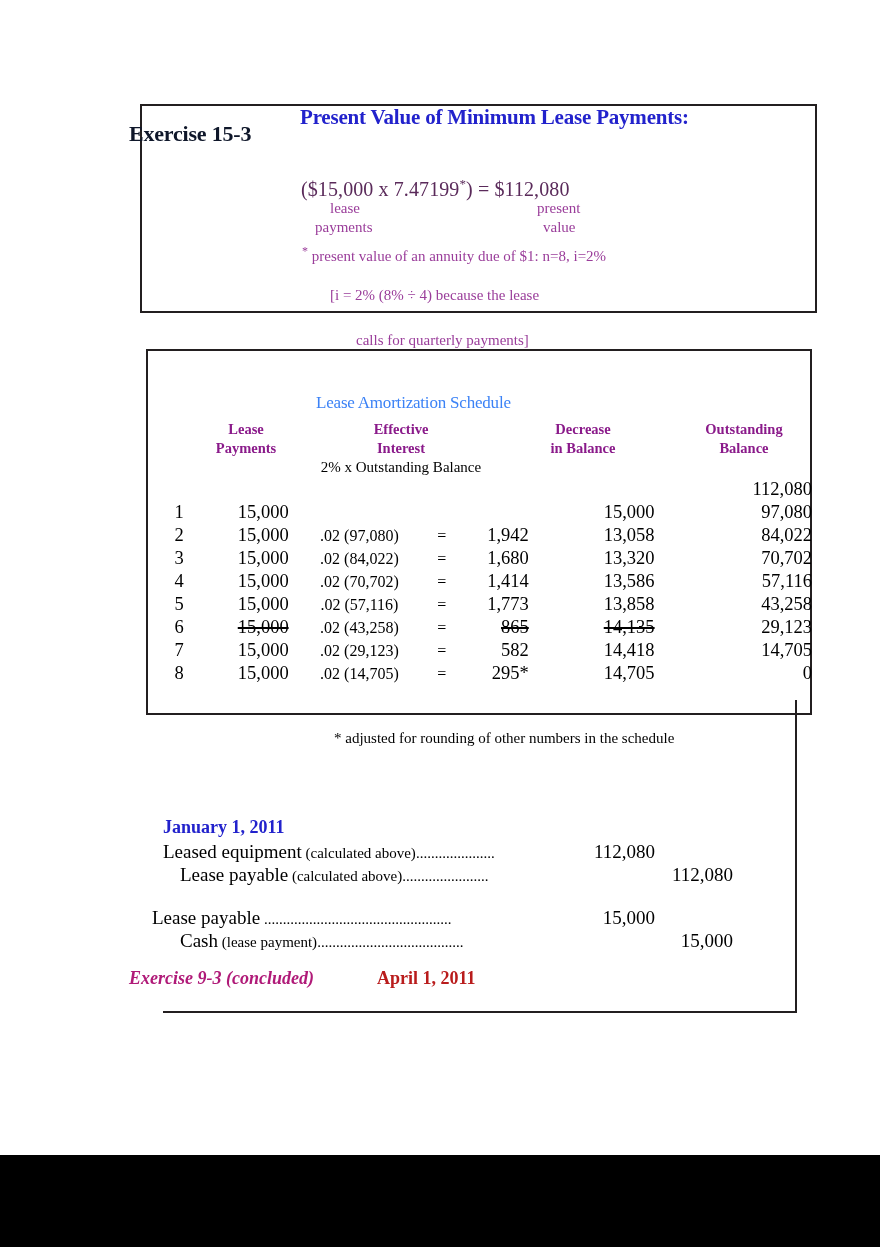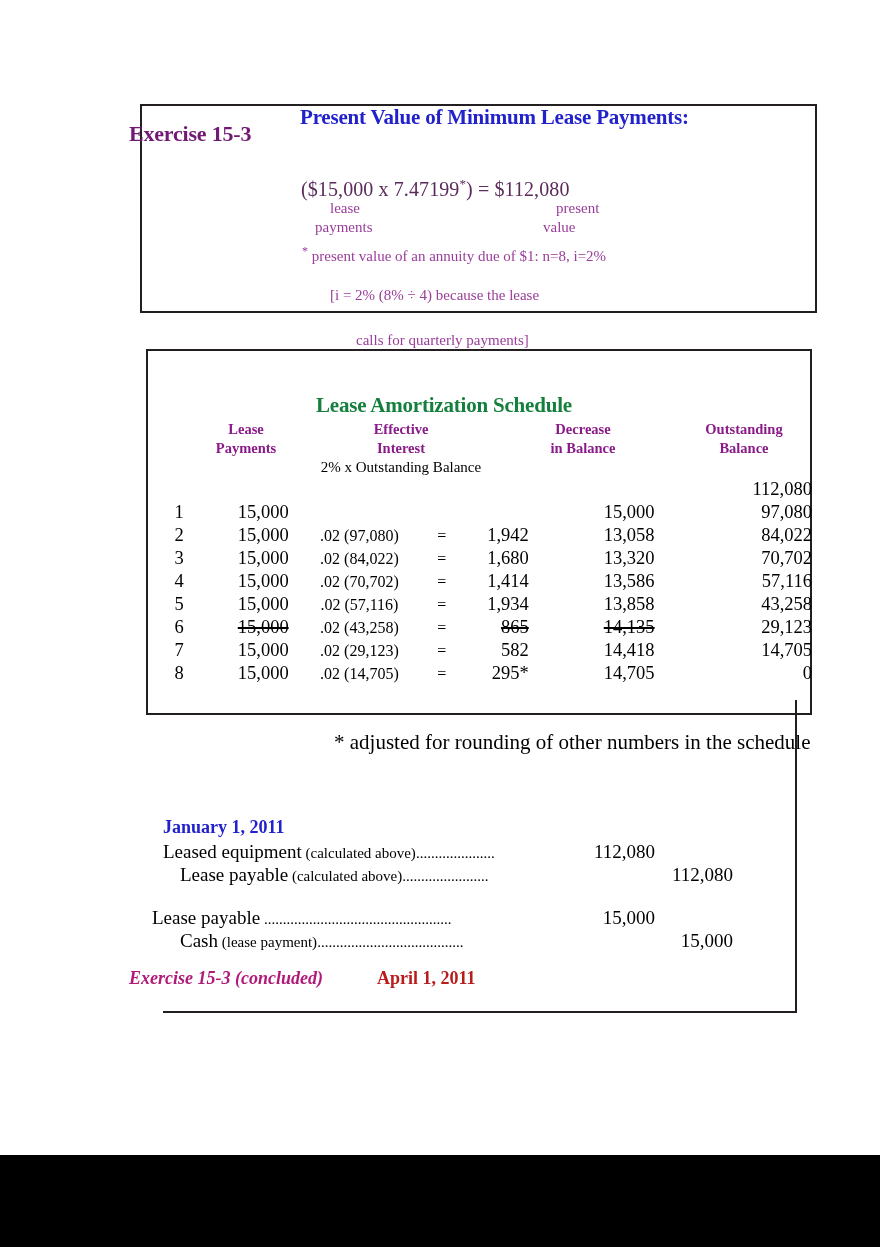--- a/index.html
+++ b/index.html
@@ -39,21 +39,21 @@
     border: 2px solid #231f20;
     box-sizing: border-box;
     background: #ffffff;
   }
   #exercise-title {
     position: absolute;
     left: 129px;
     top: 121px;
     font-size: 22px;
     font-weight: bold;
-    color: #701a75;
+    color: #0f172a;
     letter-spacing: -0.2px;
     z-index: 5;
   }
   #pv-heading {
     position: absolute;
     left: 300px;
     top: 105px;
     font-size: 21px;
     font-weight: bold;
     color: #2222cc;
@@ -66,21 +66,21 @@
     top: 176px;
     font-size: 20px;
     color: #5a2a5a;
     letter-spacing: 0.1px;
   }
   #pv-formula .star { font-size: 13px; vertical-align: super; }
 
   .pv-lbl { font-size: 15px; color: #9a3d9a; }
   #lbl-lease    { left: 330px; top: 200px; }
   #lbl-payments { left: 315px; top: 219px; }
-  #lbl-present  { left: 556px; top: 200px; }
+  #lbl-present  { left: 537px; top: 200px; }
   #lbl-value    { left: 543px; top: 219px; }
 
   #pv-foot1 {
     left: 302px; top: 244px;
     font-size: 15px; color: #9a3d9a;
   }
   #pv-foot1 .fstar { font-size: 12px; vertical-align: super; }
   #pv-foot2 { left: 330px; top: 271px; font-size: 15px; color: #9a3d9a; margin-top: 16px; }
   #pv-foot3 { left: 356px; top: 290px; font-size: 15px; color: #9a3d9a; margin-top: 42px; }
 
@@ -104,21 +104,21 @@
     height: 313px;
     border-right: 2px solid #231f20;
     border-bottom: 2px solid #231f20;
     box-sizing: border-box;
     background: transparent;
   }
 
   #schedule-title {
     position: absolute;
     left: 316px; top: 393px;
-    font-size: 21px; font-weight: bold; color: #15803d;
+    font-size: 17px; font-weight: normal; color: #3b82f6;
     letter-spacing: -0.2px;
   }
 
   .col-head {
     position: absolute;
     font-size: 14.5px;
     font-weight: bold;
     color: #8a1a8a;
     text-align: center;
     line-height: 19px;
@@ -168,21 +168,21 @@
   .struck-wide {
     text-decoration: line-through;
     text-decoration-thickness: 1.5px;
     padding-left: 26px;
   }
 
   
   #sched-footnote {
     position: absolute;
     left: 334px; top: 730px;
-    font-size: 21px; color: #000;
+    font-size: 15px; color: #000;
   }
 
   
   #je-date1 {
     position: absolute; left: 163px; top: 817px;
     font-size: 18px; font-weight: bold; color: #2222cc;
   }
   .je-line { position: absolute; font-size: 19px; color: #000; }
   .je-line .paren { font-size: 15px; }
   .je-amt { position: absolute; font-size: 19px; text-align: right; }
@@ -286,21 +286,21 @@
         <td class="c-eq">=</td>
         <td class="c-int">1,414</td>
         <td class="c-dec">13,586</td>
         <td class="c-bal">57,116</td>
       </tr>
       <tr>
         <td class="c-idx">5</td>
         <td class="c-pay">15,000</td>
         <td class="c-calc">.02 (57,116)</td>
         <td class="c-eq">=</td>
-        <td class="c-int">1,934</td>
+        <td class="c-int">1,773</td>
         <td class="c-dec">13,858</td>
         <td class="c-bal">43,258</td>
       </tr>
       <tr>
         <td class="c-idx">6</td>
         <td class="c-pay struck">15,000</td>
         <td class="c-calc">.02 (43,258)</td>
         <td class="c-eq">=</td>
         <td class="c-int struck-wide">865</td>
         <td class="c-dec struck">14,135</td>
@@ -338,16 +338,16 @@
 
 <div class="je-line" id="je1-l2"><span>Lease payable</span><span class="paren"> (calculated above)</span><span class="paren">.......................</span></div>
 <div class="je-amt" id="je1-a2">112,080</div>
 
 <div class="je-line" id="je2-l1"><span>Lease payable</span><span class="paren"> </span><span class="paren">..................................................</span></div>
 <div class="je-amt" id="je2-a1">15,000</div>
 
 <div class="je-line" id="je2-l2"><span>Cash</span><span class="paren"> (lease payment)</span><span class="paren">.......................................</span></div>
 <div class="je-amt" id="je2-a2">15,000</div>
 
-<div id="concluded">Exercise 15-3 (concluded)</div>
+<div id="concluded">Exercise 9-3 (concluded)</div>
 <div id="je-date2">April 1, 2011</div>
 
 <div id="black-band"></div>
 
 </body></html>

